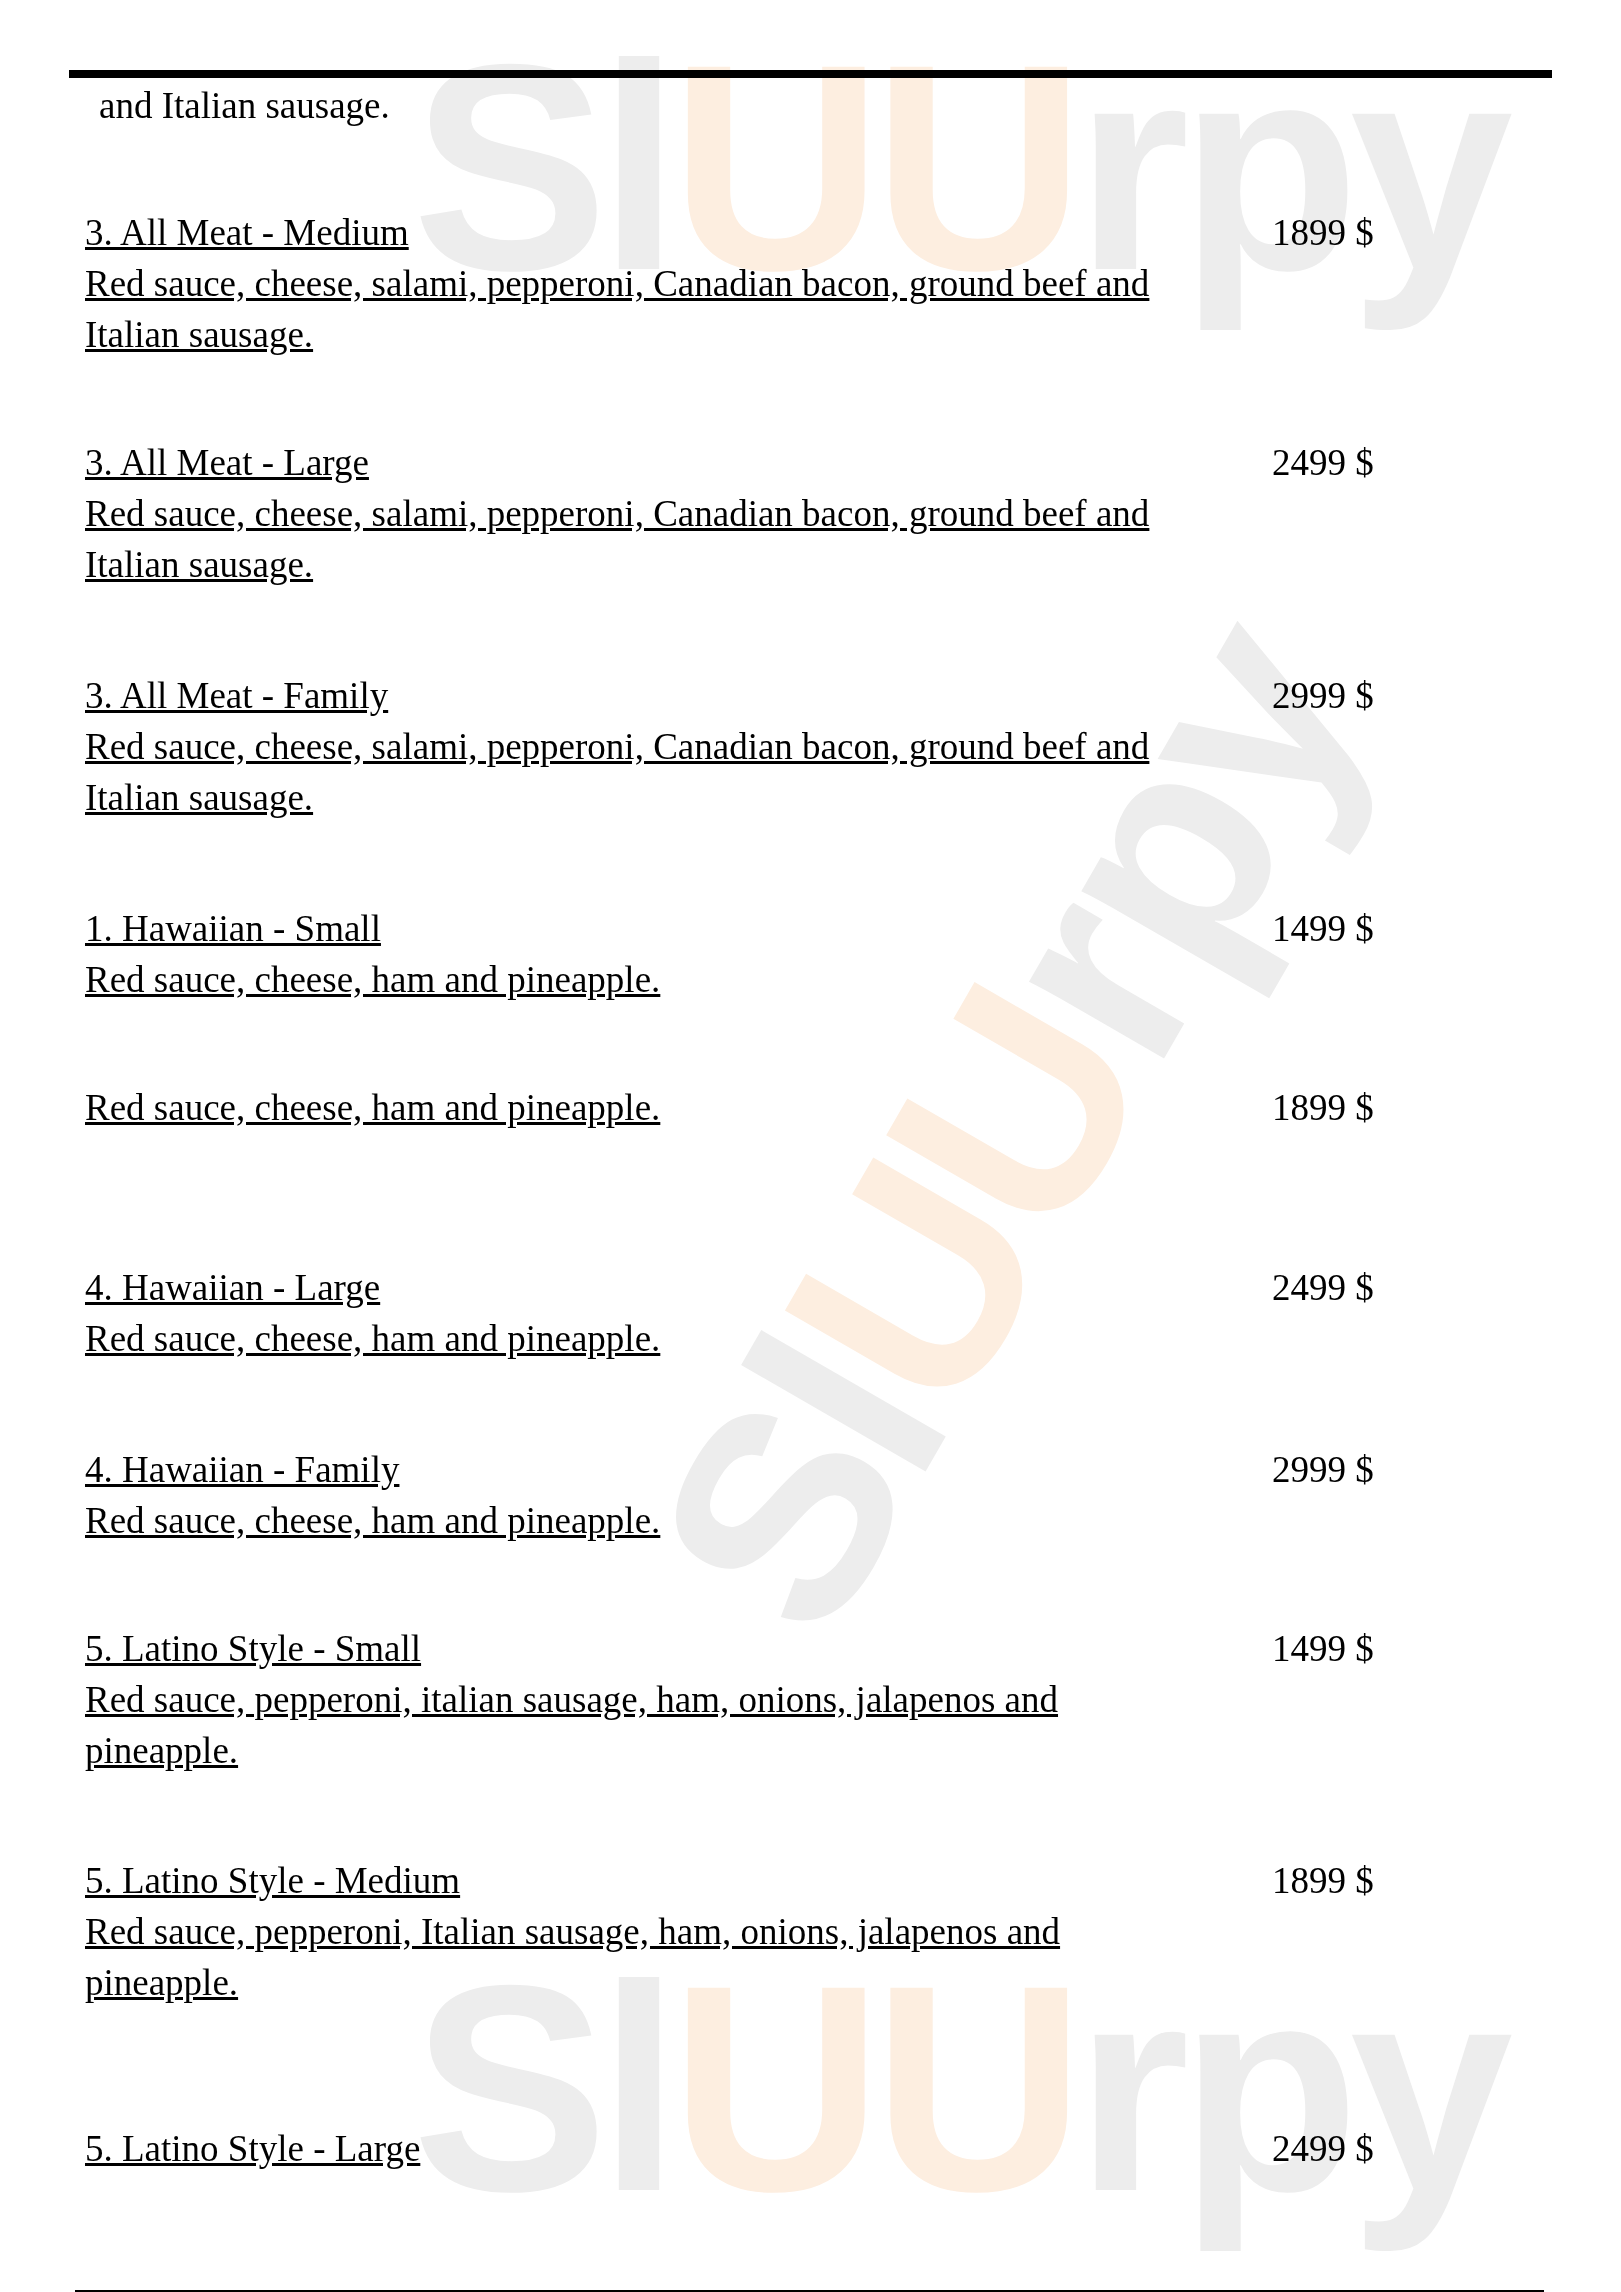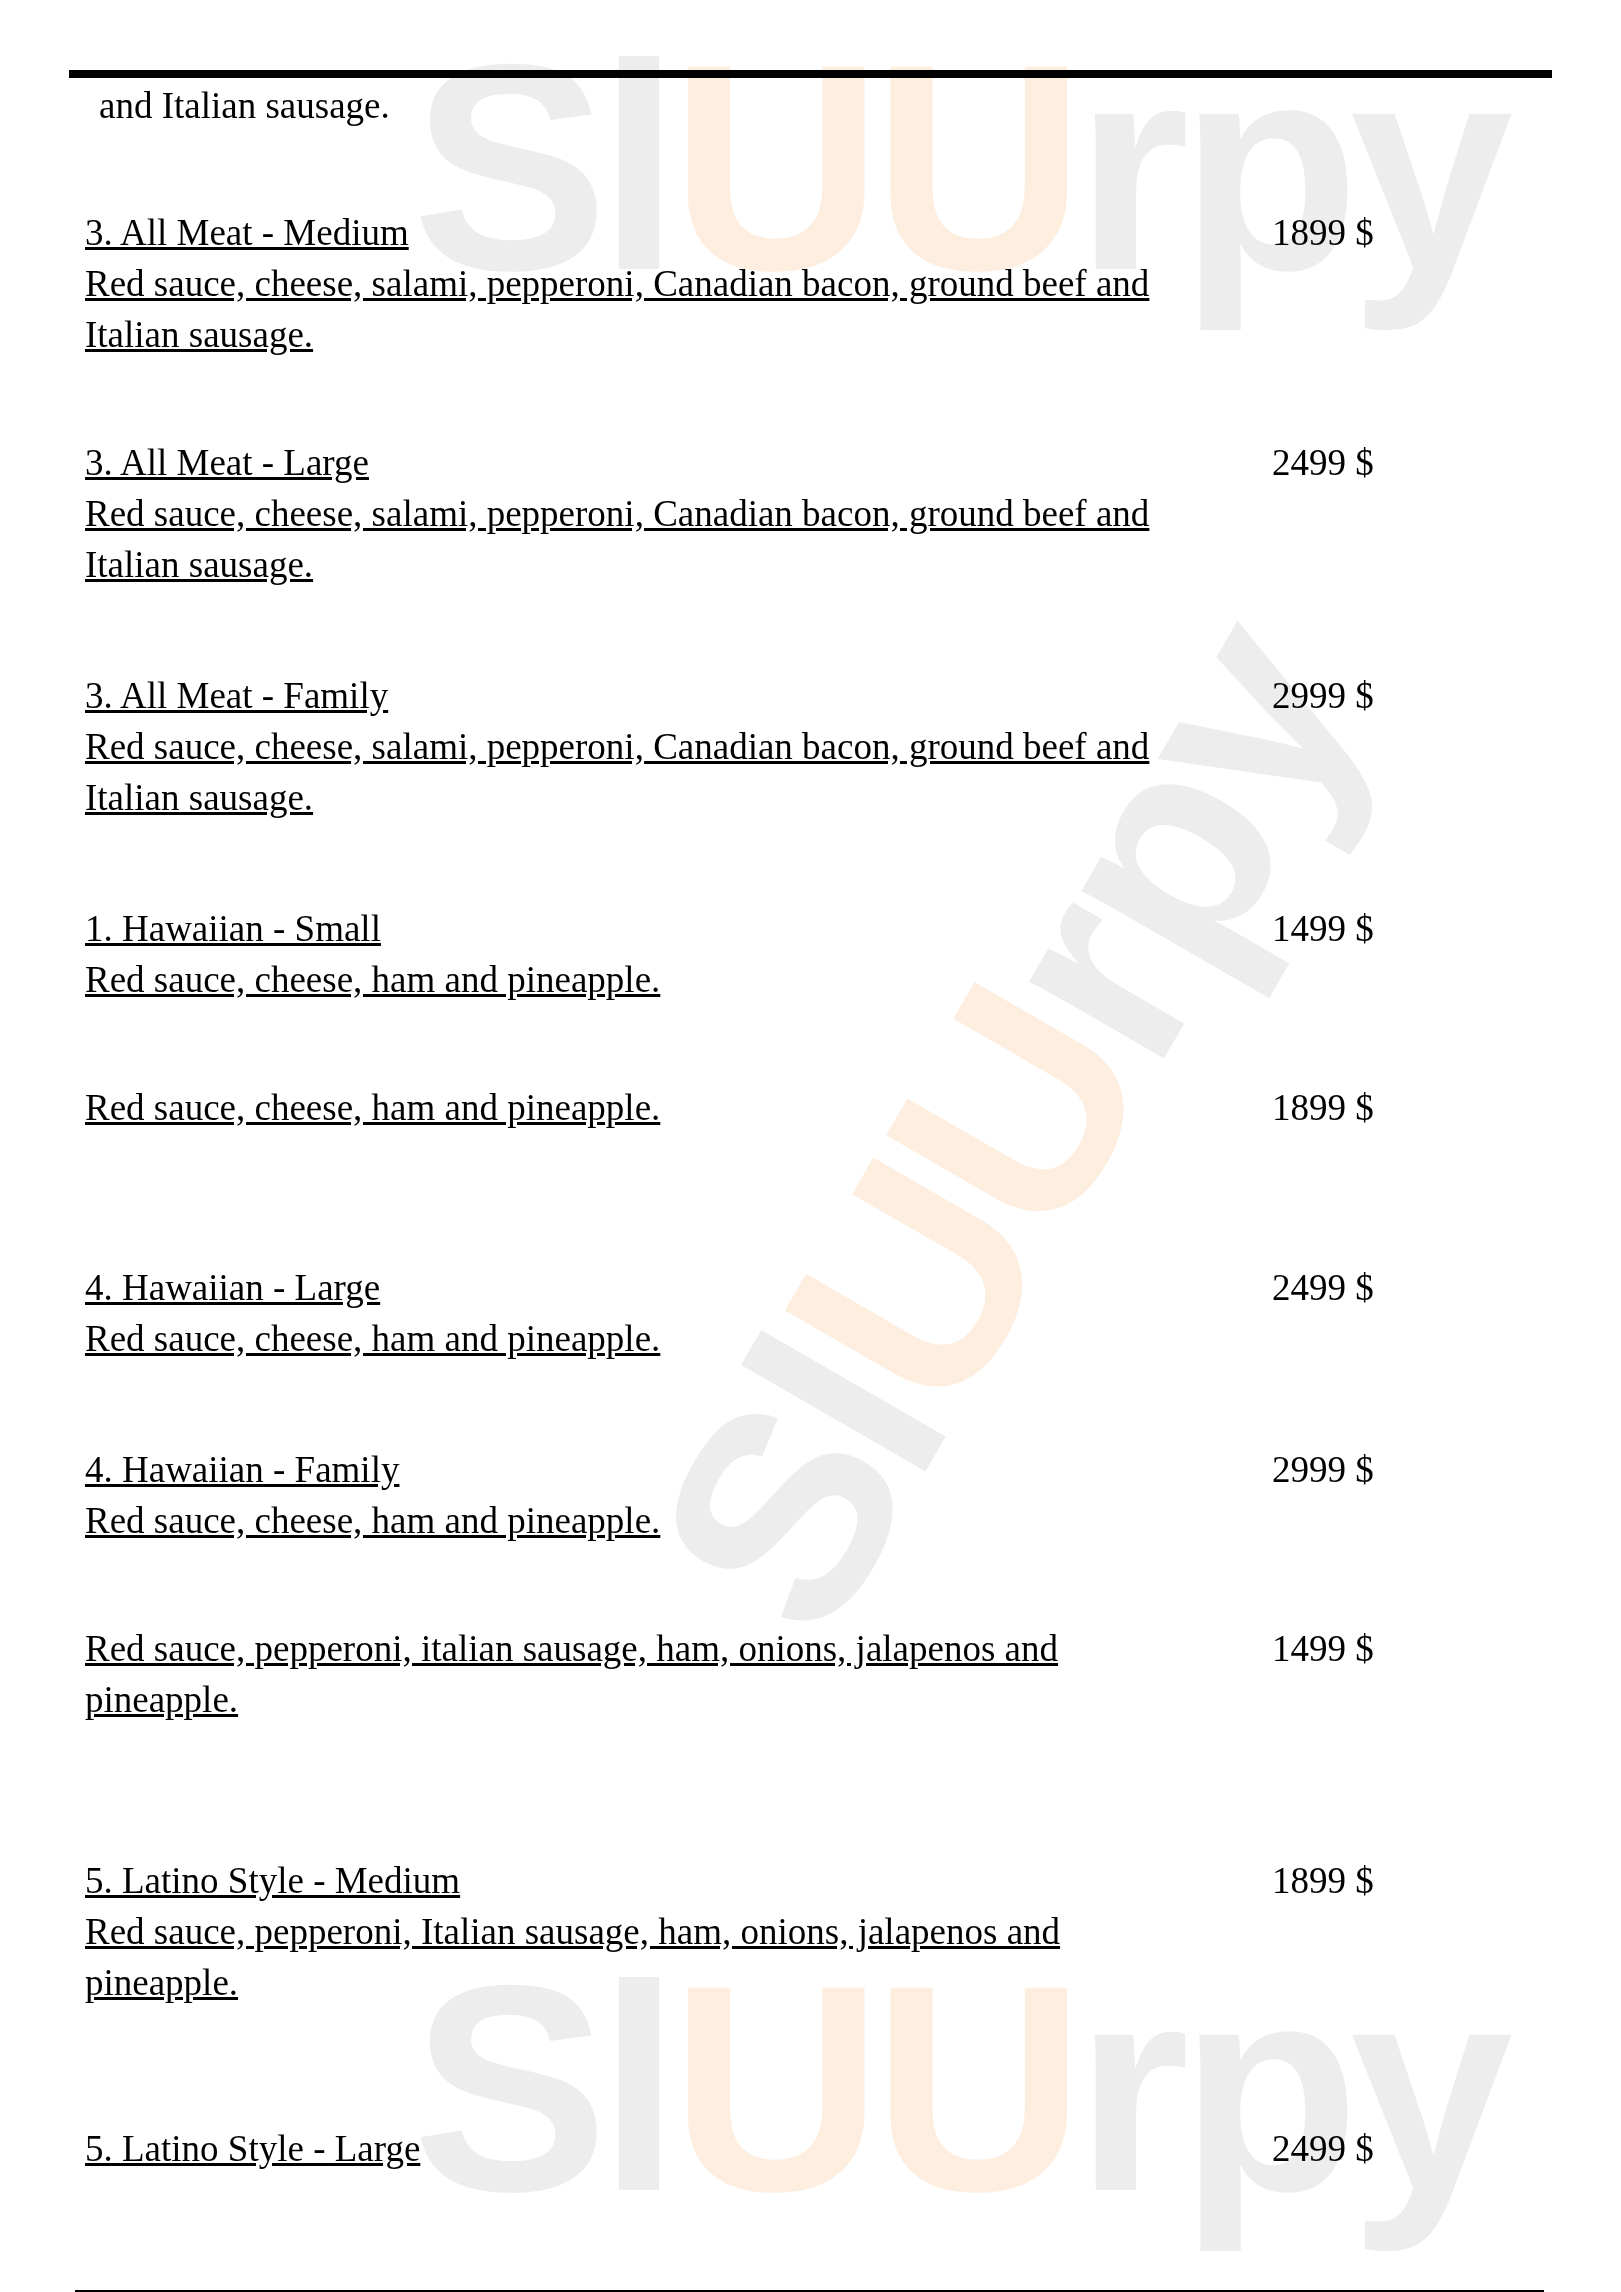--- a/index.html
+++ b/index.html
@@ -63,20 +63,21 @@
   <span class="title">4. Hawaiian - Large</span>
   <span class="price">2499 $</span>
   <span class="desc">Red sauce, cheese, ham and pineapple.</span>
 </div>
 <div class="item" style="top:1444px;">
   <span class="title">4. Hawaiian - Family</span>
   <span class="price">2999 $</span>
   <span class="desc">Red sauce, cheese, ham and pineapple.</span>
 </div>
 <div class="item" style="top:1623px;">
+  <span class="title">5. Latino Style - Small</span>
   <span class="price">1499 $</span>
   <span class="desc">Red sauce, pepperoni, italian sausage, ham, onions, jalapenos and pineapple.</span>
 </div>
 <div class="item" style="top:1855px;">
   <span class="title">5. Latino Style - Medium</span>
   <span class="price">1899 $</span>
   <span class="desc">Red sauce, pepperoni, Italian sausage, ham, onions, jalapenos and pineapple.</span>
 </div>
 <div class="item" style="top:2088px;margin-top:35px;">
   <span class="title">5. Latino Style - Large</span>

